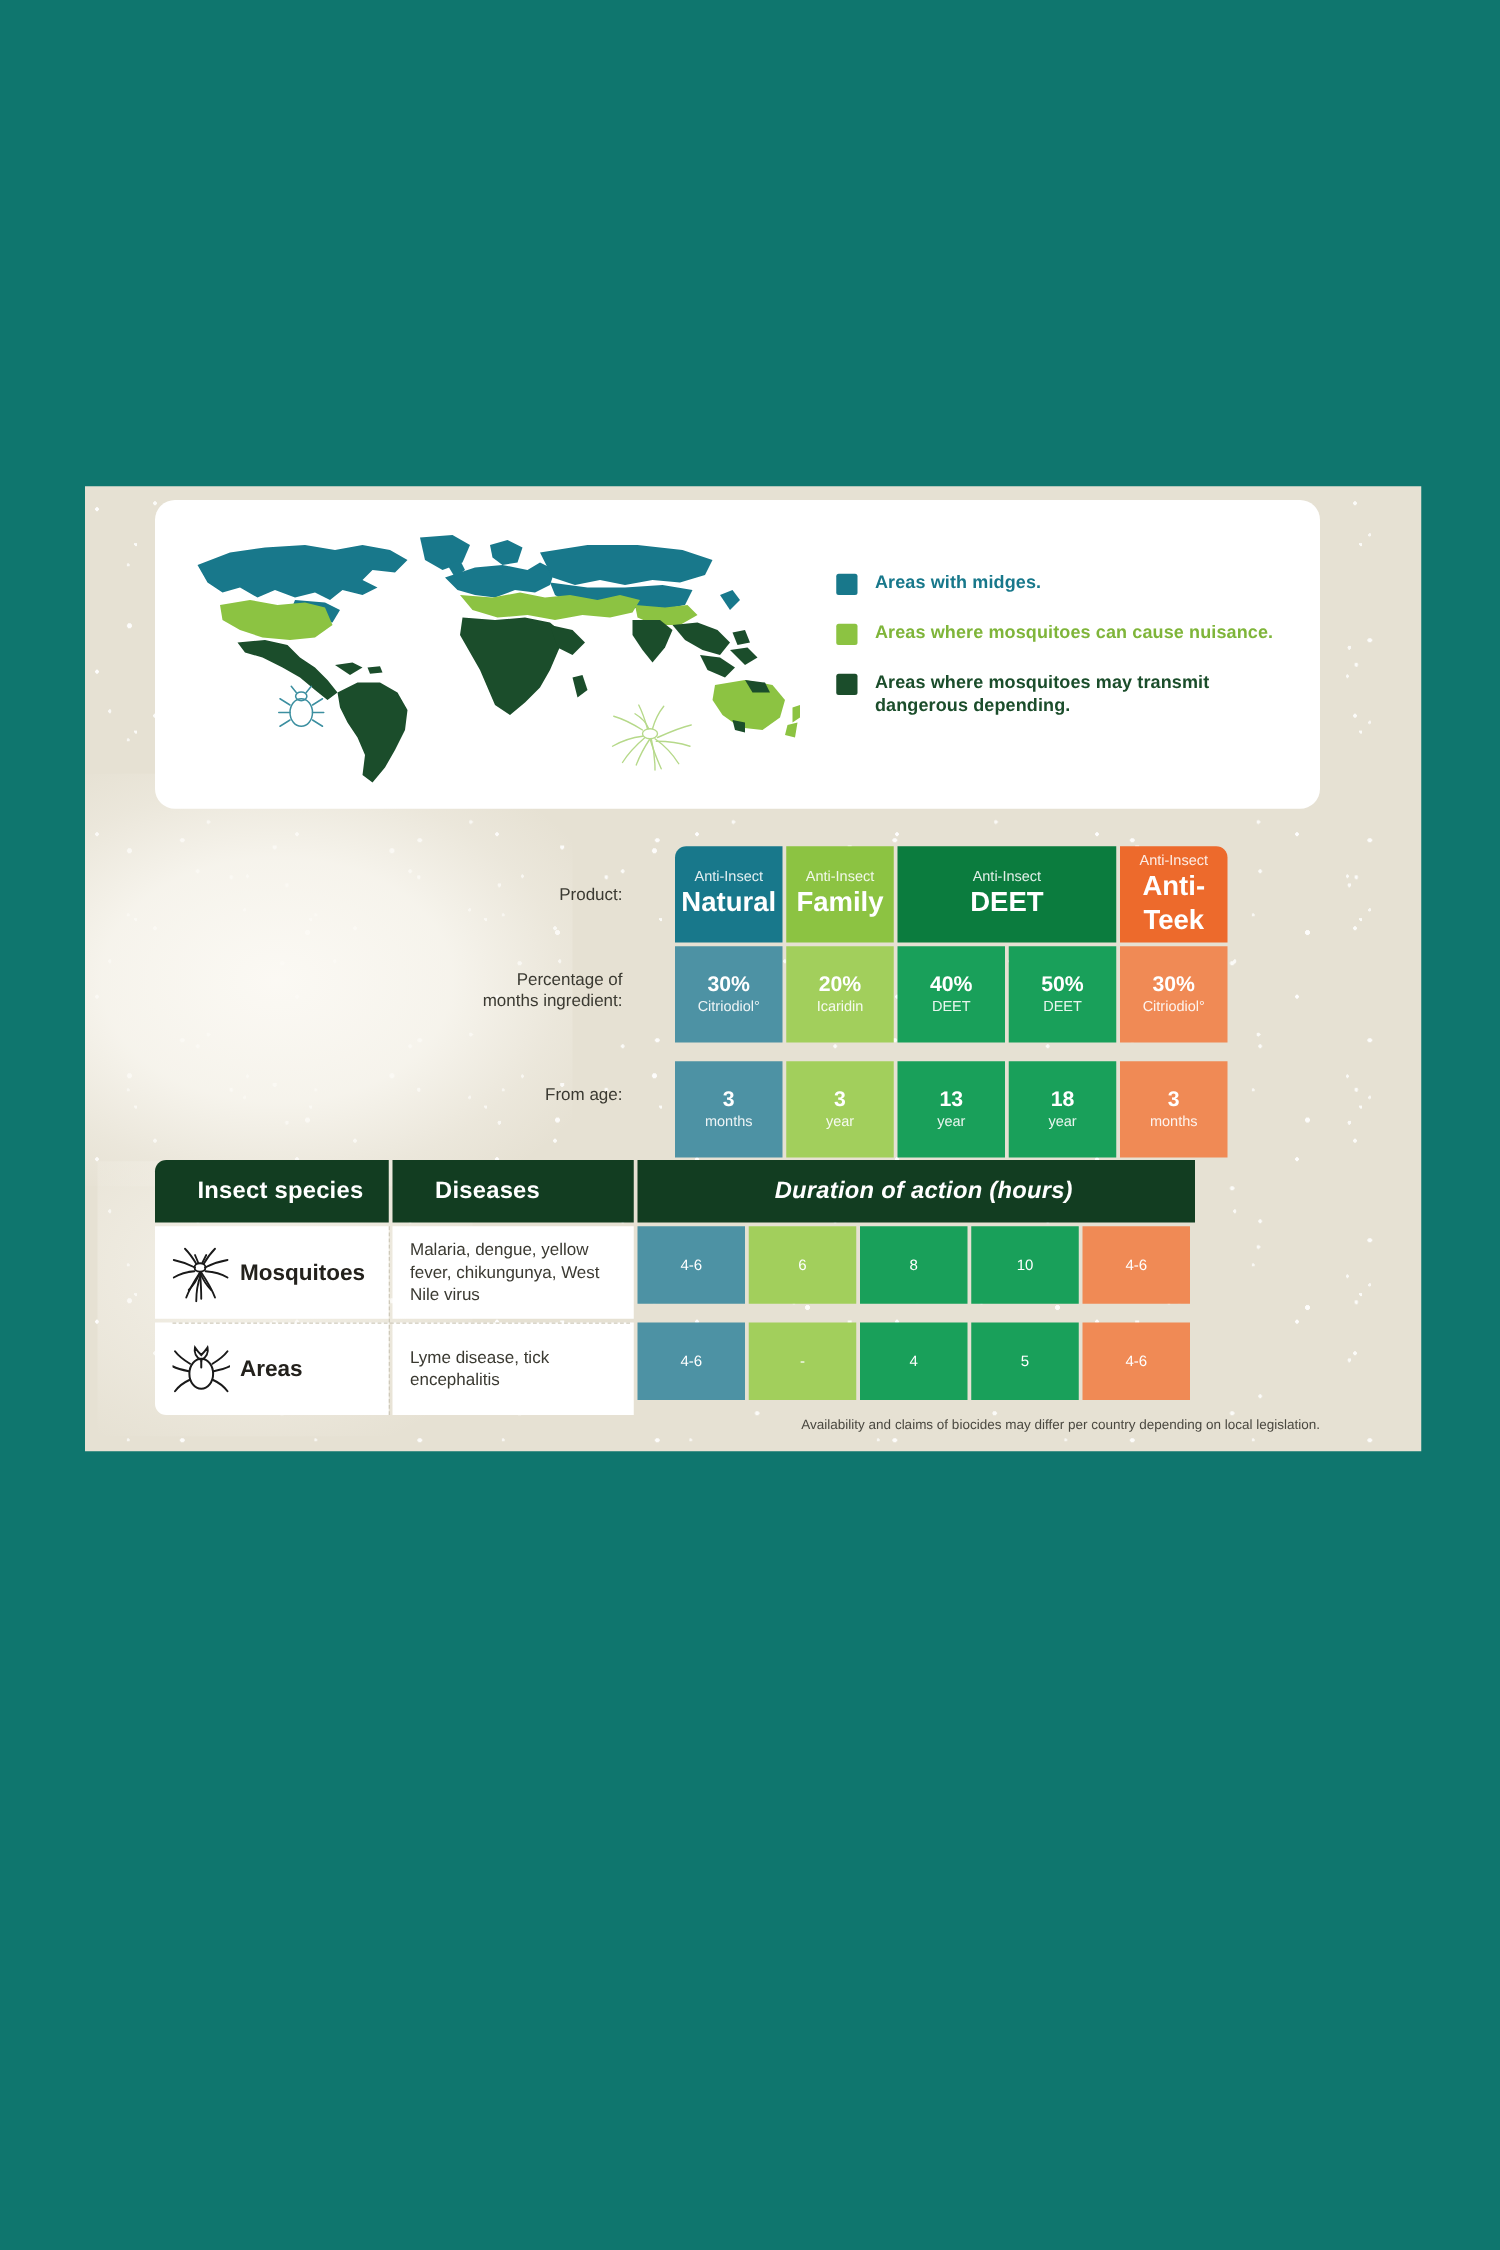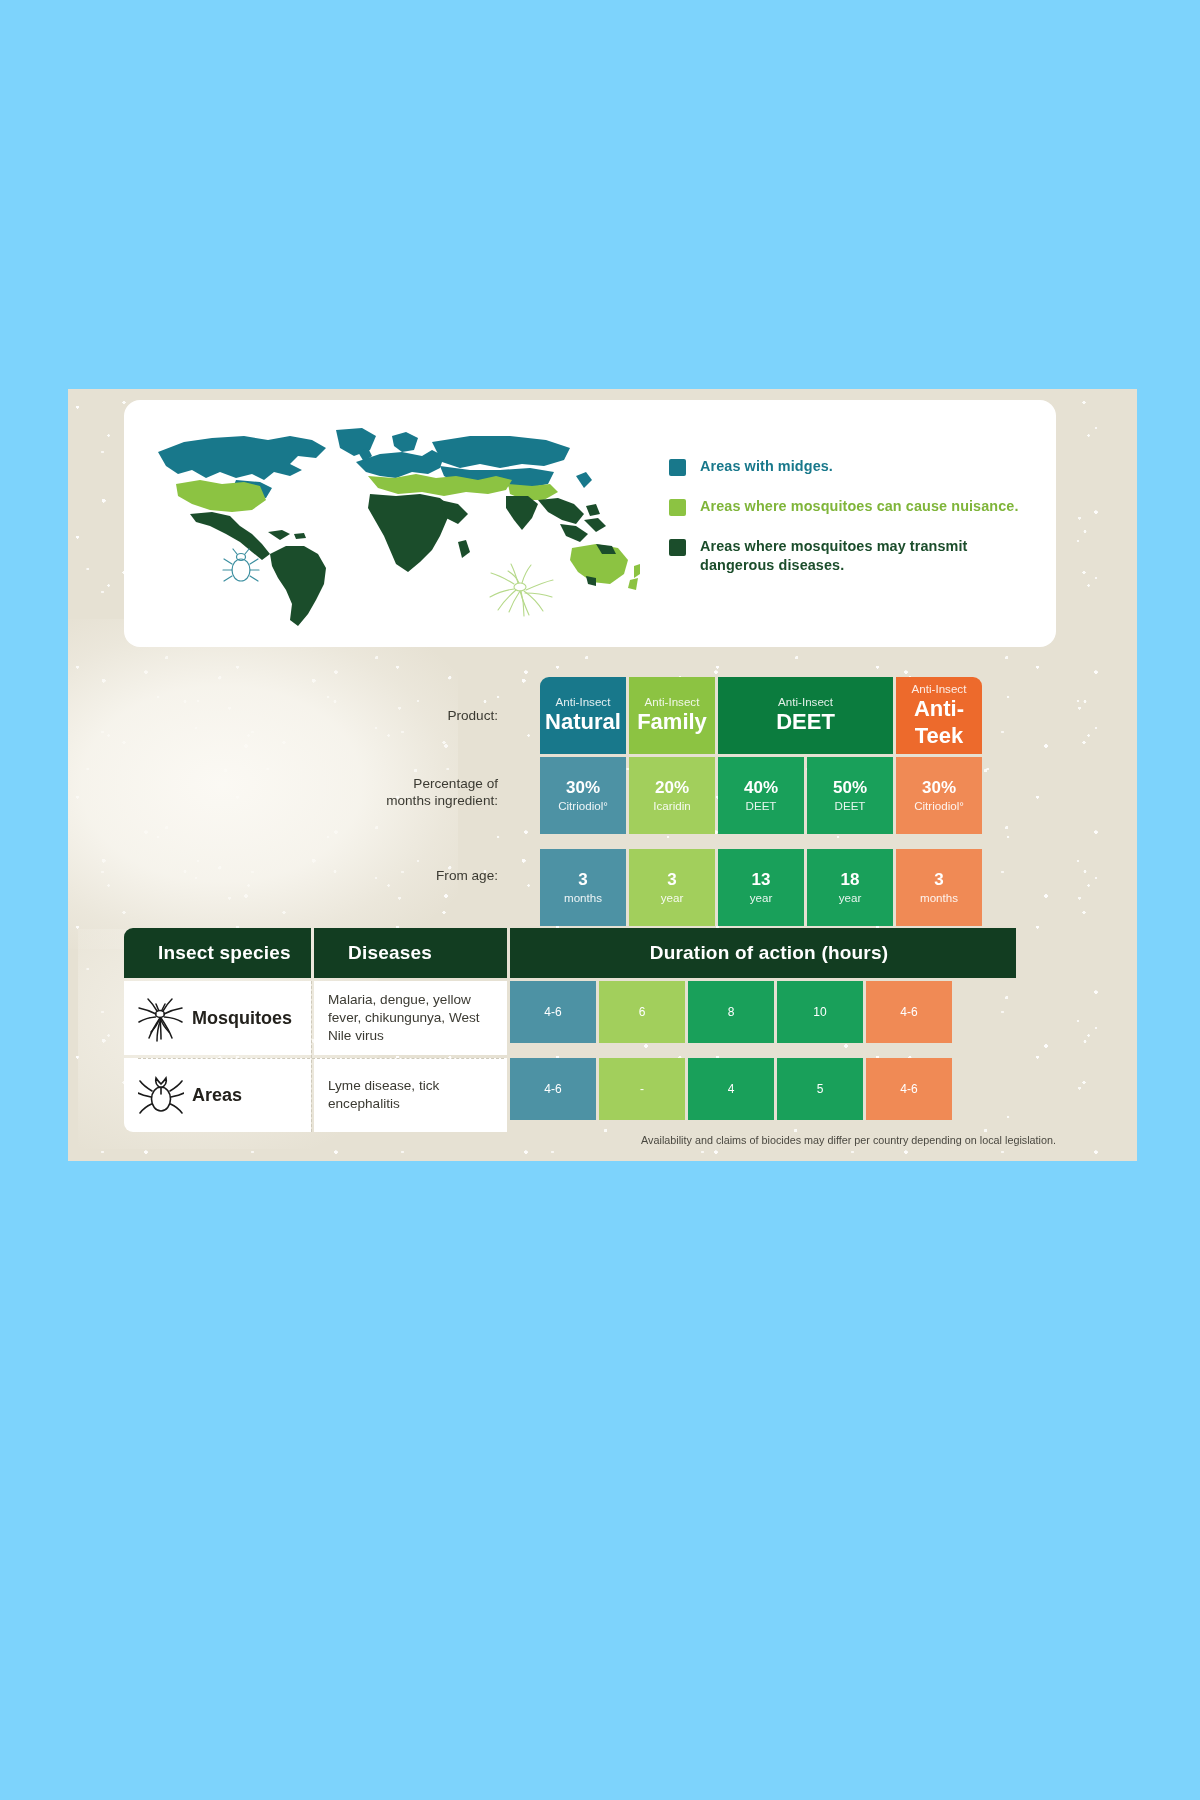--- a/index.html
+++ b/index.html
@@ -6,21 +6,21 @@
     margin: 0; padding: 0;
     width: 1200px; height: 1800px;
     background: #ffffff;
     font-family: "Liberation Sans", sans-serif;
     overflow: hidden;
   }
 
   #page {
     position: relative;
     width: 1200px; height: 1800px;
-    background: #7dd3fc;
+    background: #0f766e;
   }
 
   
   #canvas {
     position: absolute;
     left: 68px; top: 389px;
     width: 1069px; height: 772px;
     background: #e6e1d3;
     overflow: hidden;
   }
@@ -186,21 +186,21 @@
     box-sizing: border-box;
     display: flex; align-items: center;
     color: #ffffff;
     font-size: 19px;
     font-weight: bold;
     padding-left: 34px;
     letter-spacing: .2px;
   }
   .th-species { width: 187px; border-top-left-radius: 9px; background: #123d21; }
   .th-disease { width: 193px; background: #123d21; }
-  .th-duration { width: 506px; background: #123d21; justify-content: center; padding-left: 12px; }
+  .th-duration { width: 446px; background: #123d21; justify-content: center; padding-left: 12px; font-style: italic; }
 
   .trow { display: flex; gap: 3px; margin-top: 3px; }
   .td-species {
     width: 187px; box-sizing: border-box;
     background: #ffffff;
     display: flex; align-items: center;
     padding-left: 14px;
   }
   .td-species .sp-label {
     font-size: 18px;
@@ -364,21 +364,21 @@
         <div class="legend-row">
           <span class="legend-swatch" style="background:#18788b"></span>
           <span class="legend-text" style="color:#18788b">Areas with midges.</span>
         </div>
         <div class="legend-row">
           <span class="legend-swatch" style="background:#8cc342"></span>
           <span class="legend-text" style="color:#7fb53a">Areas where mosquitoes can cause nuisance.</span>
         </div>
         <div class="legend-row">
           <span class="legend-swatch" style="background:#1b4d2b"></span>
-          <span class="legend-text" style="color:#1b4d2b">Areas where mosquitoes may transmit dangerous diseases.</span>
+          <span class="legend-text" style="color:#1b4d2b">Areas where mosquitoes may transmit dangerous depending.</span>
         </div>
       </div>
     </div>
 
     <div id="grid">
 
       <div class="grid-labelcol" style="top:30px">Product:</div>
 
       <div class="grid-labelcol" style="top:98px">
         <div>Percentage of</div>

